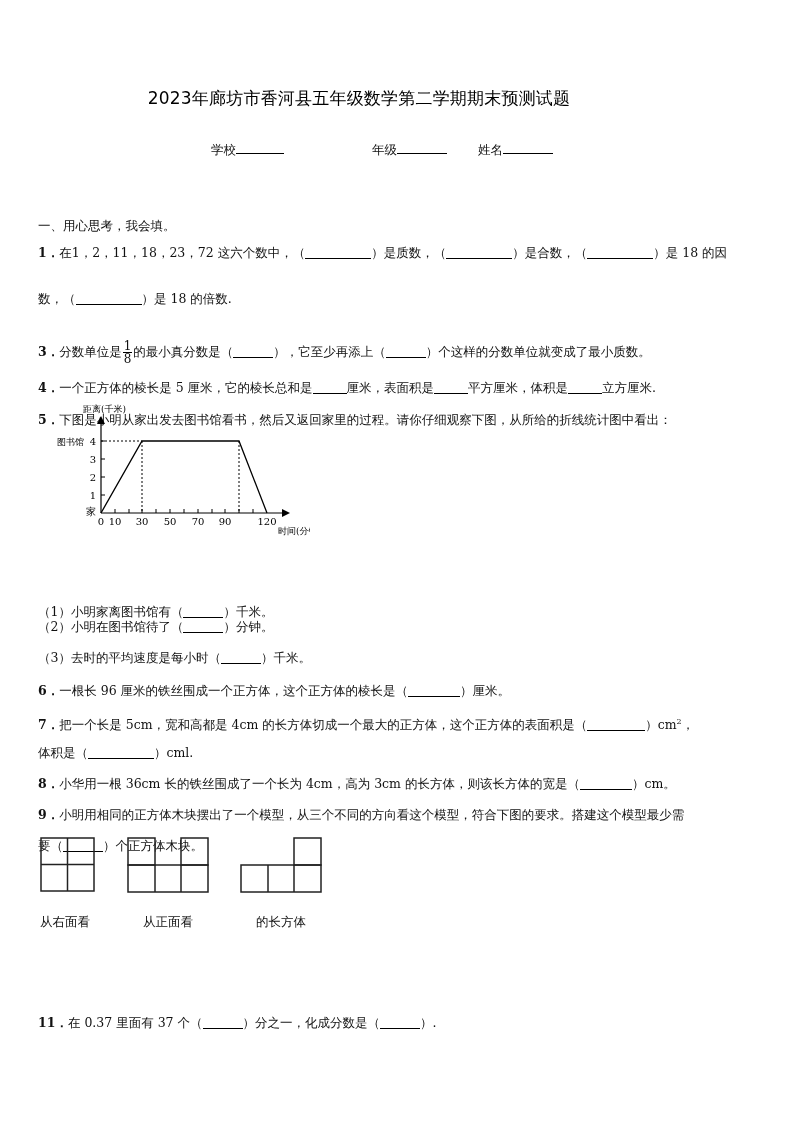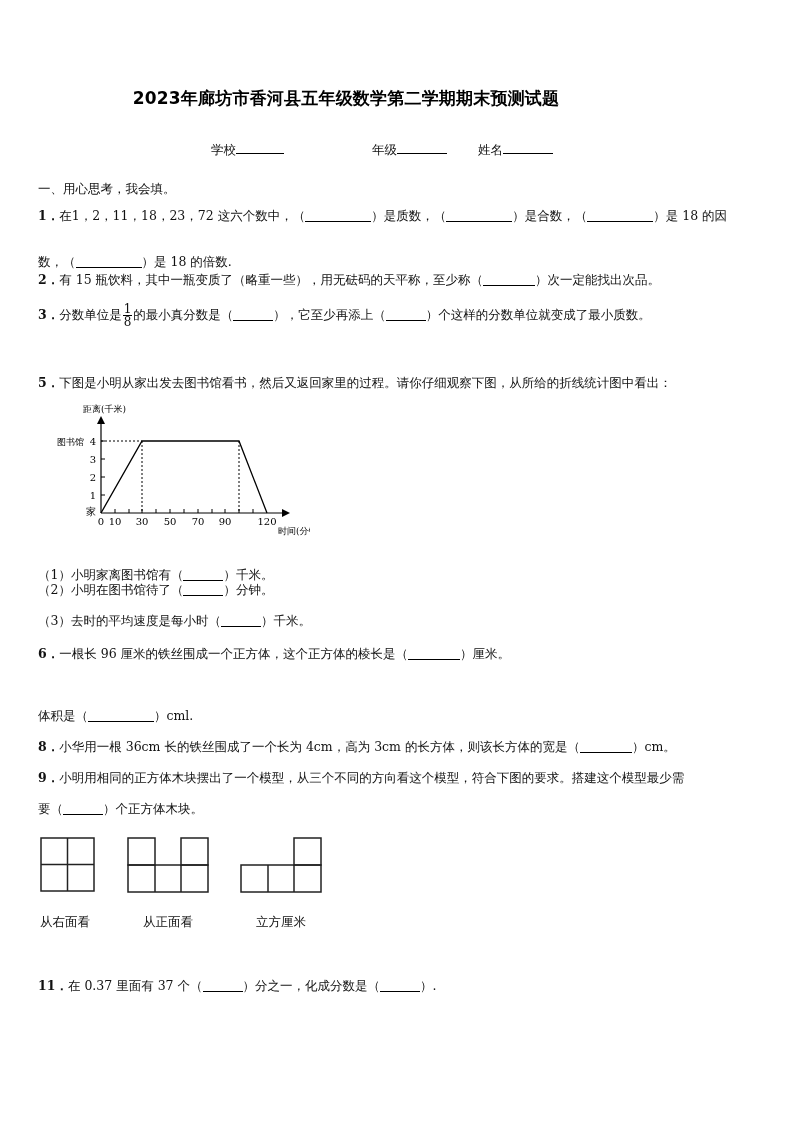--- a/index.html
+++ b/index.html
@@ -5,30 +5,30 @@
   html, body { margin: 0; padding: 0; background: #ffffff; }
   body {
     width: 794px; height: 1123px; position: relative; overflow: hidden;
     font-family: "DejaVu Serif", "Liberation Serif", serif;
     color: #111;
   }
   .page { position: absolute; left: 0; top: 0; width: 794px; height: 1123px; }
   .title {
     position: absolute; top: 87px; left: 0; width: 692px; text-align: center;
     font-family: "DejaVu Sans", "Liberation Sans", sans-serif;
-    font-weight: bold; font-size: 17px; letter-spacing: 0.2px; color: #000;
+    font-weight: normal; font-size: 17px; letter-spacing: 0.2px; color: #000; padding-left: 13px;
   }
   .info-row {
     position: absolute; top: 141px; left: 0; width: 794px; font-size: 12.5px;
     font-family: "DejaVu Sans", "Liberation Sans", sans-serif;
   }
   .info-row .fld { position: absolute; font-family: Liberation Serif, serif; }
   .uline { display: inline-block; border-bottom: 1.2px solid #000; vertical-align: baseline; height: 12px; }
   .line {
-    position: absolute; left: 38px; font-size: 12.5px; white-space: nowrap; line-height: 16px;
+    position: absolute; left: 38px; font-size: 12.5px; white-space: nowrap; line-height: 16px; margin-top: 37px;
   }
   .blank { display: inline-block; border-bottom: 1.2px solid #000; height: 12px; vertical-align: -2px; }
   .b { font-weight: bold; }
   .frac { display: inline-block; vertical-align: middle; text-align: center; font-size: 12px; line-height: 12px; margin: 0 1px; }
   .frac .num { display: block; border-bottom: 1px solid #000; padding: 0 1px; }
   .frac .den { display: block; }
   .chart { position: absolute; left: 50px; top: 398px; }
   .views { position: absolute; left: 38px; top: 835px; }
   .view-label { position: absolute; top: 914px; font-size: 12.5px; font-family: "DejaVu Sans", "Liberation Sans", sans-serif; }
   sup { font-size: 8px; }
@@ -54,28 +54,28 @@
 
   <div class="line" style="top:181px; font-family:'DejaVu Sans','Liberation Sans',sans-serif;">一、用心思考，我会填。</div>
 
   <div class="line" style="top:208px">
     <span class="b">1．</span><span>在1，2，11，18，23，72 这六个数中，（</span><span class="blank" style="width:66px"></span><span>）是质数，（</span><span class="blank" style="width:66px"></span><span>）是合数，（</span><span class="blank" style="width:66px"></span><span>）是 18 的因</span>
   </div>
   <div class="line" style="top:254px">
     <span>数，（</span><span class="blank" style="width:66px"></span><span>）是 18 的倍数.</span>
   </div>
 
-  <div class="line" style="top:272px">
-    <span class="b">2．</span><span>有 15 瓶饮料，其中一瓶变质了（略重一些），用无砝码的天平称，至少称（</span><span class="blank" style="width:52px"></span><span>）次一定能找出次品。</span>
-  </div>
 
   <div class="line" style="top:300px; line-height:30px;">
     <span class="b">3．</span><span>分数单位是</span><span class="frac"><span class="num">1</span><span class="den">8</span></span><span>的最小真分数是（</span><span class="blank" style="width:40px"></span><span>），它至少再添上（</span><span class="blank" style="width:40px"></span><span>）个这样的分数单位就变成了最小质数。</span>
   </div>
 
+  <div class="line" style="top:343px">
+    <span class="b">4．</span><span>一个正方体的棱长是 5 厘米，它的棱长总和是</span><span class="blank" style="width:34px"></span><span>厘米，表面积是</span><span class="blank" style="width:34px"></span><span>平方厘米，体积是</span><span class="blank" style="width:34px"></span><span>立方厘米.</span>
+  </div>
 
   <div class="line" style="top:375px">
     <span class="b">5．</span><span>下图是小明从家出发去图书馆看书，然后又返回家里的过程。请你仔细观察下图，从所给的折线统计图中看出：</span>
   </div>
 
   <div class="chart">
     <svg width="260" height="140" viewBox="0 0 260 140" xmlns="http://www.w3.org/2000/svg" font-family="DejaVu Serif, serif">
 
       <text x="33" y="14" font-size="9">距离(千米)</text>
 
@@ -141,20 +141,23 @@
     <span>（2）小明在图书馆待了（</span><span class="blank" style="width:40px"></span><span>）分钟。</span>
   </div>
   <div class="line" style="top:613px">
     <span>（3）去时的平均速度是每小时（</span><span class="blank" style="width:40px"></span><span>）千米。</span>
   </div>
 
   <div class="line" style="top:646px">
     <span class="b">6．</span><span>一根长 96 厘米的铁丝围成一个正方体，这个正方体的棱长是（</span><span class="blank" style="width:52px"></span><span>）厘米。</span>
   </div>
 
+  <div class="line" style="top:677px">
+    <span class="b">7．</span><span>把一个长是 5cm，宽和高都是 4cm 的长方体切成一个最大的正方体，这个正方体的表面积是（</span><span class="blank" style="width:58px"></span><span>）cm</span><sup>2</sup><span>，</span>
+  </div>
   <div class="line" style="top:708px">
     <span>体积是（</span><span class="blank" style="width:66px"></span><span>）cml.</span>
   </div>
 
   <div class="line" style="top:739px">
     <span class="b">8．</span><span>小华用一根 36cm 长的铁丝围成了一个长为 4cm，高为 3cm 的长方体，则该长方体的宽是（</span><span class="blank" style="width:52px"></span><span>）cm。</span>
   </div>
 
   <div class="line" style="top:770px">
     <span class="b">9．</span><span>小明用相同的正方体木块摆出了一个模型，从三个不同的方向看这个模型，符合下图的要求。搭建这个模型最少需</span>
@@ -185,20 +188,20 @@
           <rect x="203" y="30" width="80" height="27"></rect>
           <line x1="230" y1="30" x2="230" y2="57"></line>
           <line x1="256" y1="30" x2="256" y2="57"></line>
           <rect x="256" y="3" width="27" height="27"></rect>
         </g>
       </g>
     </svg>
   </div>
   <span class="view-label" style="left:40px">从右面看</span>
   <span class="view-label" style="left:143px">从正面看</span>
-  <span class="view-label" style="left:256px">立方厘米</span>
+  <span class="view-label" style="left:256px">的长方体</span>
 
 
   <div class="line" style="top:978px">
     <span class="b">11．</span><span>在 0.37 里面有 37 个（</span><span class="blank" style="width:40px"></span><span>）分之一，化成分数是（</span><span class="blank" style="width:40px"></span><span>）.</span>
   </div>
 
 </div>
 
 </body></html>

